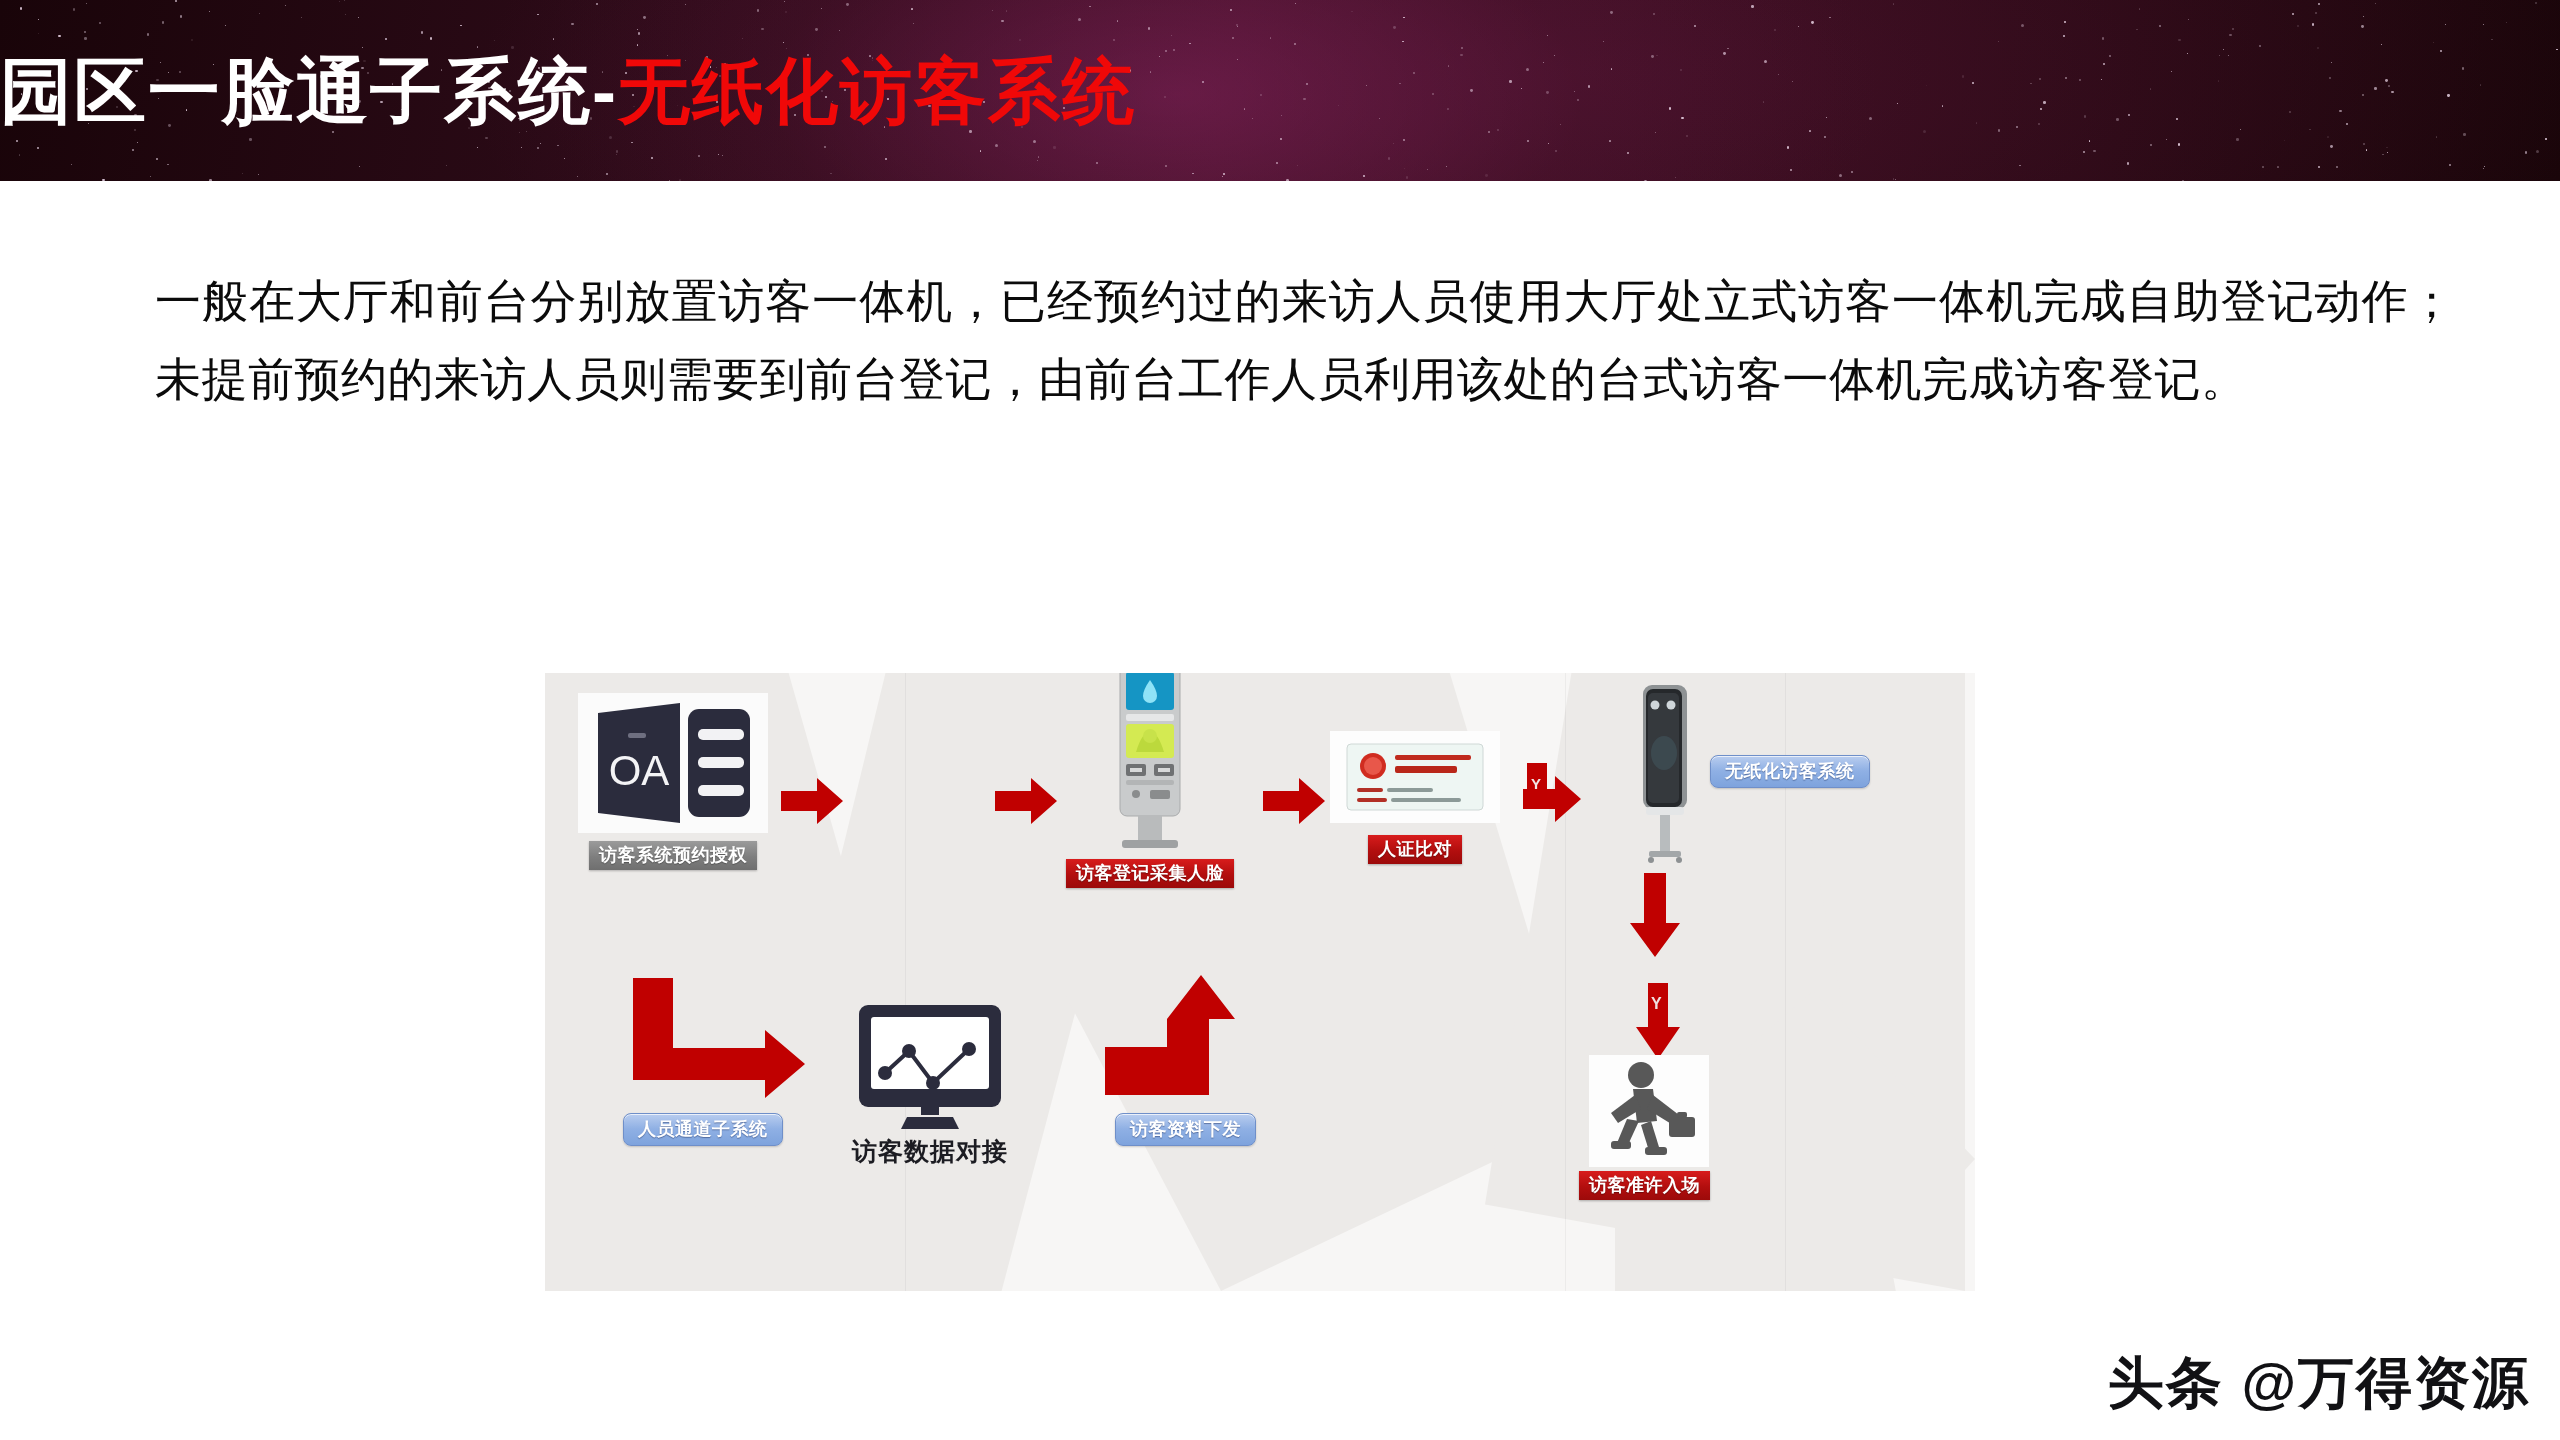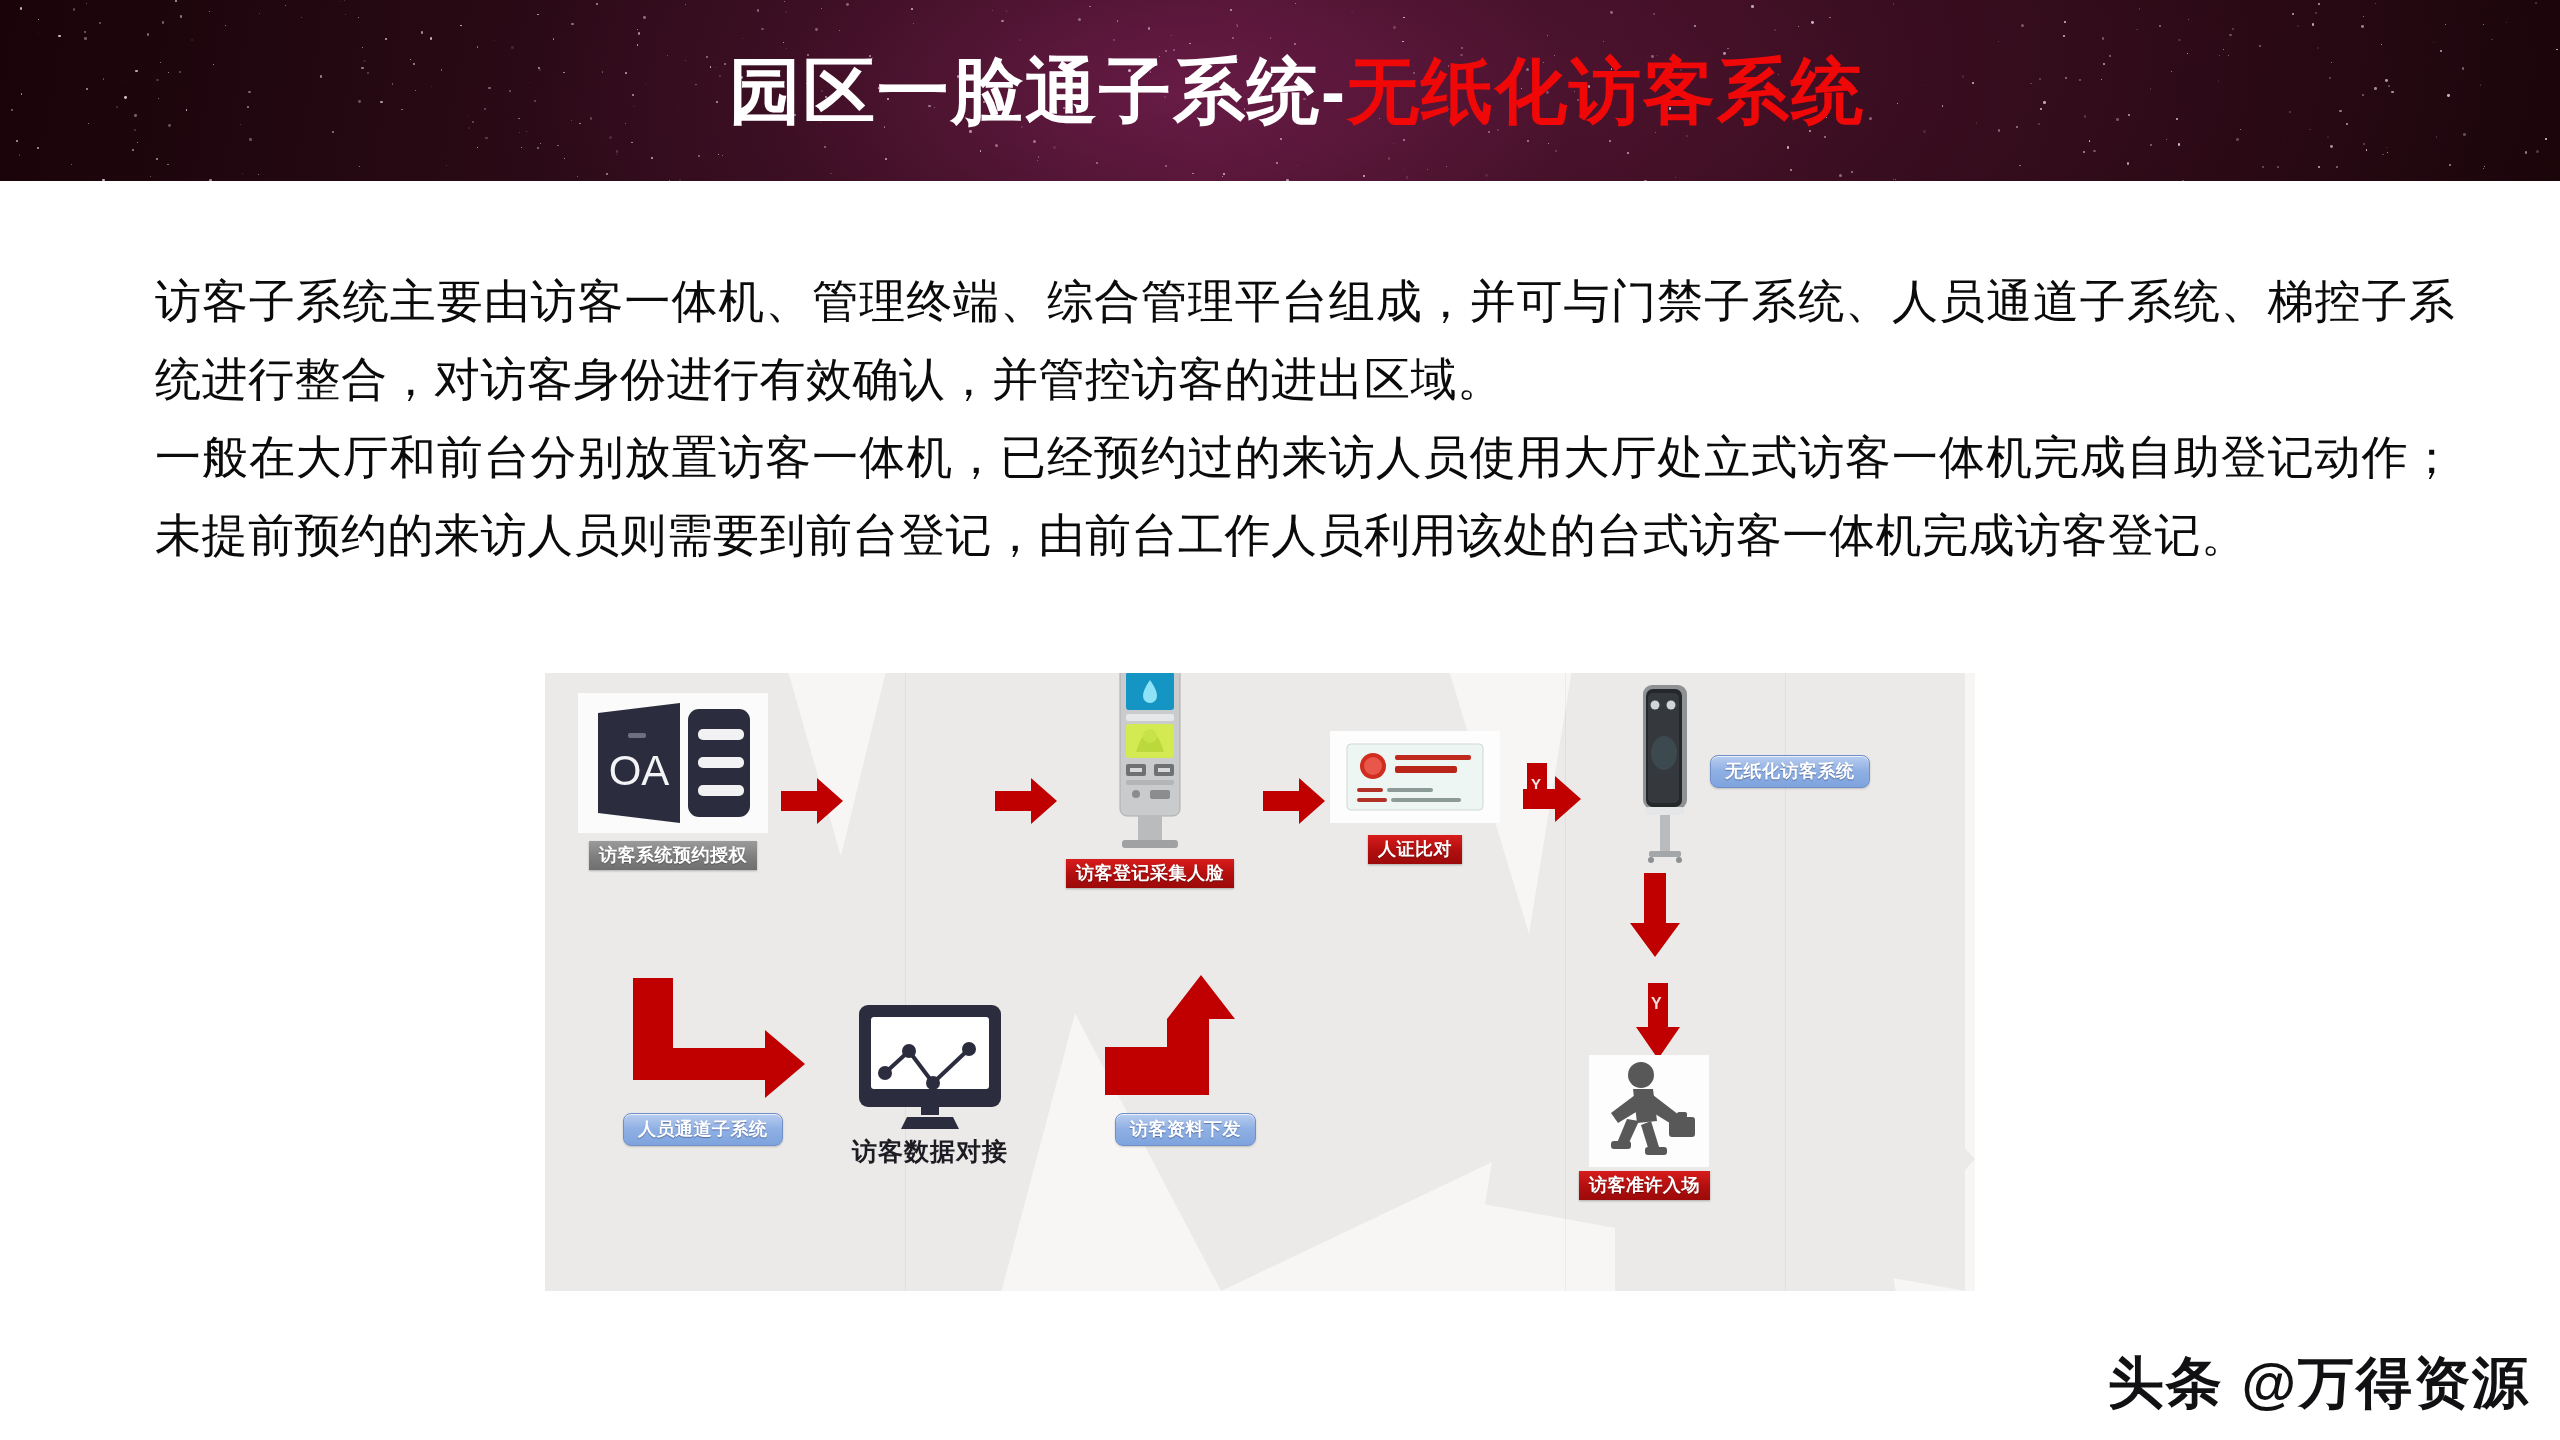--- a/index.html
+++ b/index.html
@@ -21,25 +21,24 @@
       linear-gradient(100deg, #190409 0%, #2a0a16 22%, #3b0f20 48%, #2c0a15 70%, #190509 100%);
     overflow: hidden;
   }
   .stars { position: absolute; inset: 0; }
   .stars span {
     position: absolute; display: block; border-radius: 50%;
     background: #f3dff0;
   }
   .header-title {
     position: absolute; left: 0; top: 0; width: 2560px; height: 181px;
-    display: flex; align-items: center; justify-content: center;
+    display: flex; align-items: center; justify-content: flex-start;
     white-space: nowrap;
     font-size: 72px; font-weight: 700; letter-spacing: 2px;
     line-height: 1;
-    padding-left: 34px;
   }
   .t-white { color: #ffffff; }
   .t-red { color: #f00808; }
 
   
   .body-text {
     position: absolute; left: 155px; top: 262px; width: 2300px;
     color: #0b0b0b;
     font-size: 46px; line-height: 78px; font-weight: 400;
     letter-spacing: 0.5px;
@@ -554,21 +553,20 @@
         <span style="left:1189.3px;top:43.0px;width:1.3px;height:1.3px;opacity:0.63;"></span>
         <span style="left:18.7px;top:154.4px;width:1.6px;height:1.6px;opacity:0.25;"></span>
       </div>
     <div class="header-title">
       <span class="t-white">园区一脸通子系统-</span>
       <span class="t-red"> 无纸化访客系统</span>
     </div>
   </div>
 
   <div class="body-text">
-    <p>访客子系统主要由访客一体机、管理终端、综合管理平台组成，并可与门禁子系统、人员通道子系统、梯控子系统进行整合，对访客身份进行有效确认，并管控访客的进出区域。</p>
     <p>一般在大厅和前台分别放置访客一体机，已经预约过的来访人员使用大厅处立式访客一体机完成自助登记动作；未提前预约的来访人员则需要到前台登记，由前台工作人员利用该处的台式访客一体机完成访客登记。</p>
   </div>
 
   <div class="diagram">
 
     <div class="facets">
       <i class="f1"></i>
         <i class="f2"></i>
         <i class="f3"></i>
       <i class="f4"></i>

